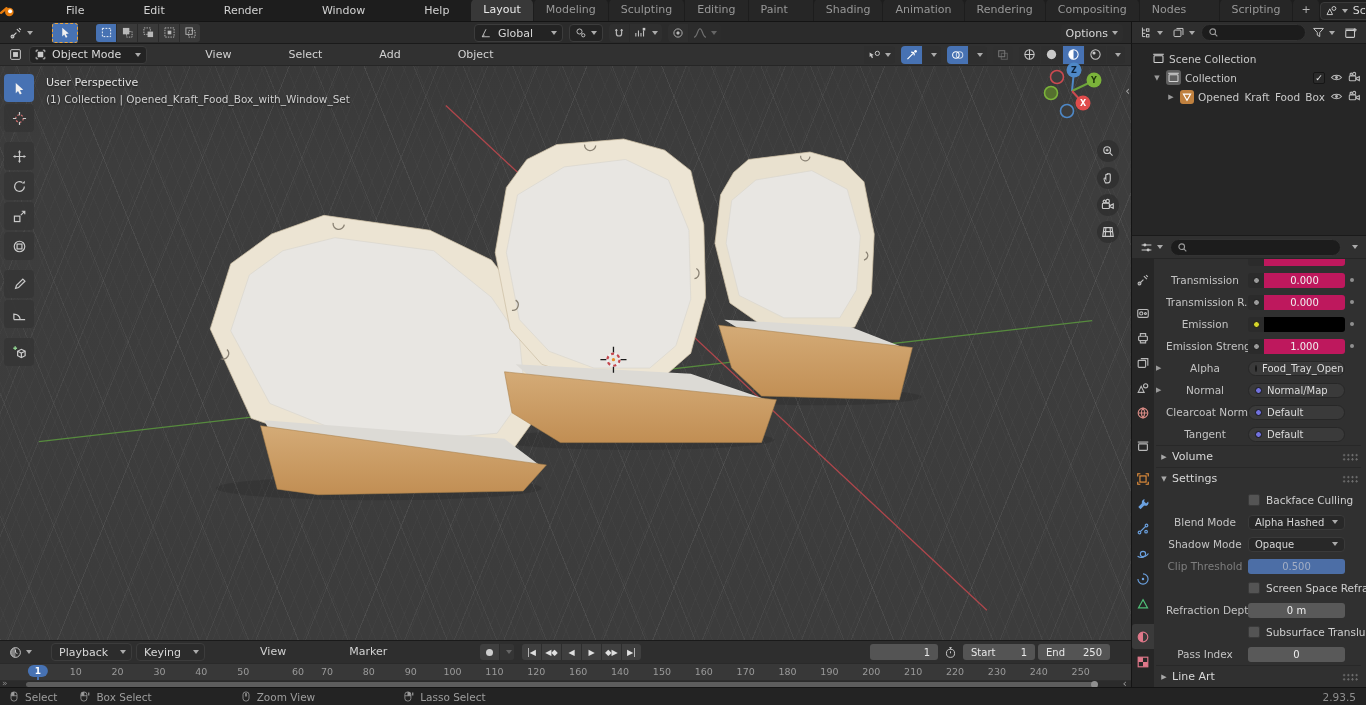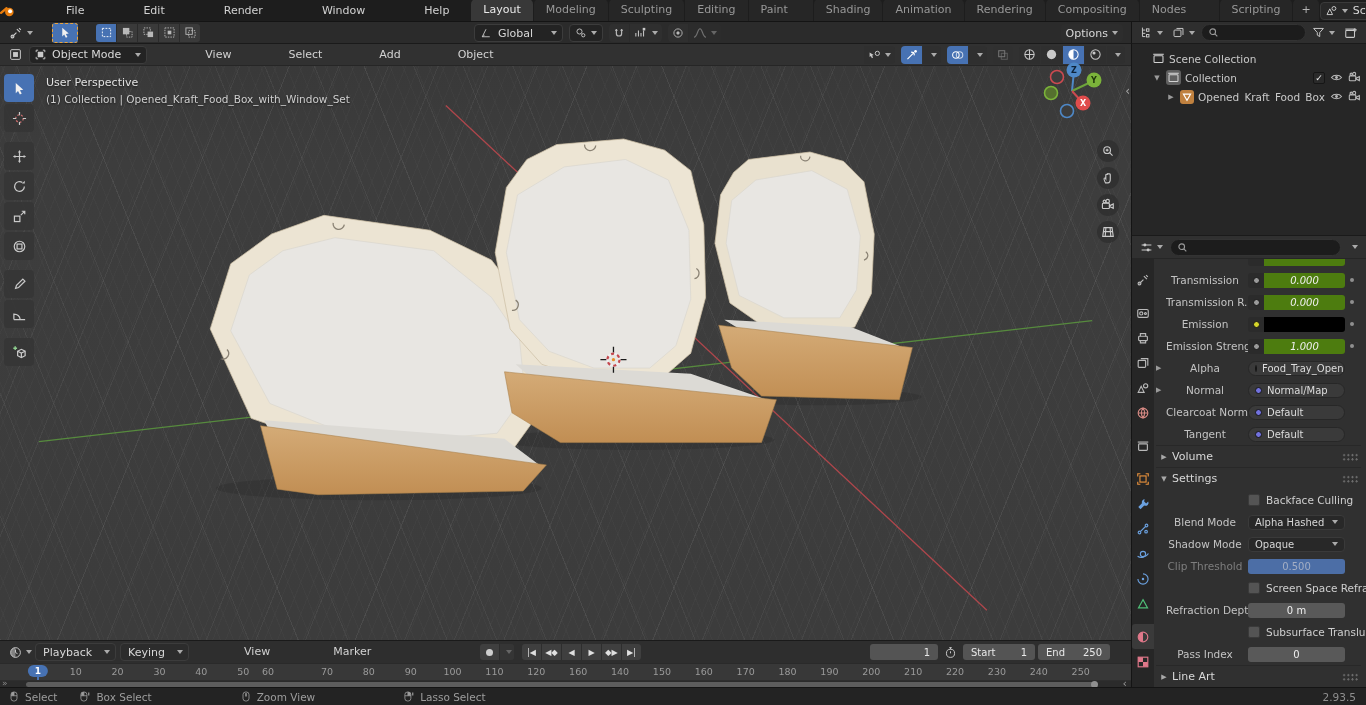--- a/index.html
+++ b/index.html
@@ -113,22 +113,22 @@
   #prop-rows { flex:1; display:flex; flex-direction:column; padding:0 5px 4px 2px; min-width:0; }
   .prow { height:22px; display:flex; align-items:center; flex:none; }
   .prow .exp { width:10px; font-size:7px; color:#9a9a9a; text-align:left; flex:none; }
   .prow .plabel { width:82px; text-align:center; color:#c3c3c3; font-size:10.5px; white-space:nowrap;
     overflow:hidden; padding-right:4px; flex:none; }
   .pwidget { width:97px; height:15px; display:flex; flex:none; }
   .dotzone { width:14px; display:flex; justify-content:center; flex:none; }
   .keydot { width:4px; height:4px; border-radius:50%; background:#8f8f8f; }
   .sockcell { width:16px; background:#2b2b2b; border-radius:3px 0 0 3px; display:flex; align-items:center; justify-content:center; flex:none; }
   .socket { width:7px; height:7px; border-radius:50%; border:1px solid #151515; }
-  .sval { flex:1; background:#4d7c0f; border-radius:0 3px 3px 0; color:#f0f0f0; font-size:10px;
-    display:flex; align-items:center; justify-content:center;font-style:italic; }
+  .sval { flex:1; background:#be185d; border-radius:0 3px 3px 0; color:#f0f0f0; font-size:10px;
+    display:flex; align-items:center; justify-content:center; }
   .w-pill { flex:1; background:#3a3a3a; border:1px solid #272727; border-radius:8px; display:flex;
     align-items:center; gap:5px; padding:0 6px; color:#dcdcdc; font-size:10px; white-space:nowrap; overflow:hidden; }
   .w-drop { flex:1; background:#282828; border:1px solid #3a3a3a; border-radius:4px; display:flex;
     align-items:center; padding:0 6px; color:#d6d6d6; font-size:10px; }
   .w-drop .caret { margin-left:auto; }
   .w-field { flex:1; background:#595959; border-radius:3px; color:#f0f0f0; font-size:10px;
     display:flex; align-items:center; justify-content:center; }
   .w-color { flex:1; background:#000; border-radius:0 3px 3px 0; }
   .w-dslider { flex:1; background:#4c6ea6; border-radius:3px; color:#a3aec4; font-size:10px;
     display:flex; align-items:center; justify-content:center; }
@@ -136,21 +136,21 @@
   .prow.panelrow { border-top:1px solid #282828; color:#d8d8d8; }
   .prow.panelrow .tri { width:16px; text-align:center; font-size:7px; color:#a8a8a8; }
   .grip { width:17px; height:8px; margin-left:auto; margin-right:2px;
     background-image:radial-gradient(#6e6e6e 1px, transparent 1.2px); background-size:4.2px 4.2px; }
   .cbx { width:12px; height:12px; background:#545454; border:1px solid #3a3a3a; border-radius:2px; margin-right:6px; flex:none; }
   .cb-label { color:#cfcfcf; font-size:10.5px; white-space:nowrap; }
   .prow.partial { height:10px; overflow:hidden; align-items:flex-start; }
   .prow.partial .pwidget { height:14px; margin-top:-7px; }
 
   
-  #tl-header { height:22px; display:flex; align-items:center; padding:0 6px; position:relative; }
+  #tl-header { height:22px; display:flex; align-items:center; padding:0 6px; position:relative;gap:16px; }
   #tl-menus { display:flex; align-items:center; gap:4px; }
   #tl-transport { position:absolute; left:480px; display:flex; align-items:center; gap:8px; }
   .tbtn { width:19px; height:16px; background:#3f3f3f; color:#e0e0e0; font-size:8px;
     display:flex; align-items:center; justify-content:center; }
   .tgroup { display:flex; gap:1px; }
   .tgroup .tbtn:first-child { border-radius:3px 0 0 3px; }
   .tgroup .tbtn:last-child { border-radius:0 3px 3px 0; }
   #tl-fields { position:absolute; right:21px; display:flex; align-items:center; gap:3px; }
   .tl-field { background:#545454; border-radius:3px; height:16px; display:flex; align-items:center;
     color:#e8e8e8; font-size:10px; padding:0 8px; }
@@ -1120,21 +1120,21 @@
       </div>
     </div>
     <div id="tl-ruler">
       <span id="playline" style="left: 38px;"></span>
       <span id="playhead" style="left: 38px;">1</span>
     <span class="tick" style="left: 75.6875px;">10</span>
         <span class="tick" style="left: 117.562px;">20</span>
         <span class="tick" style="left: 159.438px;">30</span>
         <span class="tick" style="left: 201.312px;">40</span>
         <span class="tick" style="left: 243.188px;">50</span>
-        <span class="tick" style="left: 268px;">60</span>
+        <span class="tick" style="left: 298px;">60</span>
         <span class="tick" style="left: 326.938px;">70</span>
         <span class="tick" style="left: 368.812px;">80</span>
         <span class="tick" style="left: 410.688px;">90</span>
         <span class="tick" style="left: 452.562px;">100</span>
         <span class="tick" style="left: 494.438px;">110</span>
         <span class="tick" style="left: 536.312px;">120</span>
         <span class="tick" style="left: 578.188px;">160</span>
         <span class="tick" style="left: 620.062px;">140</span>
         <span class="tick" style="left: 661.938px;">150</span>
         <span class="tick" style="left: 703.812px;">160</span>

